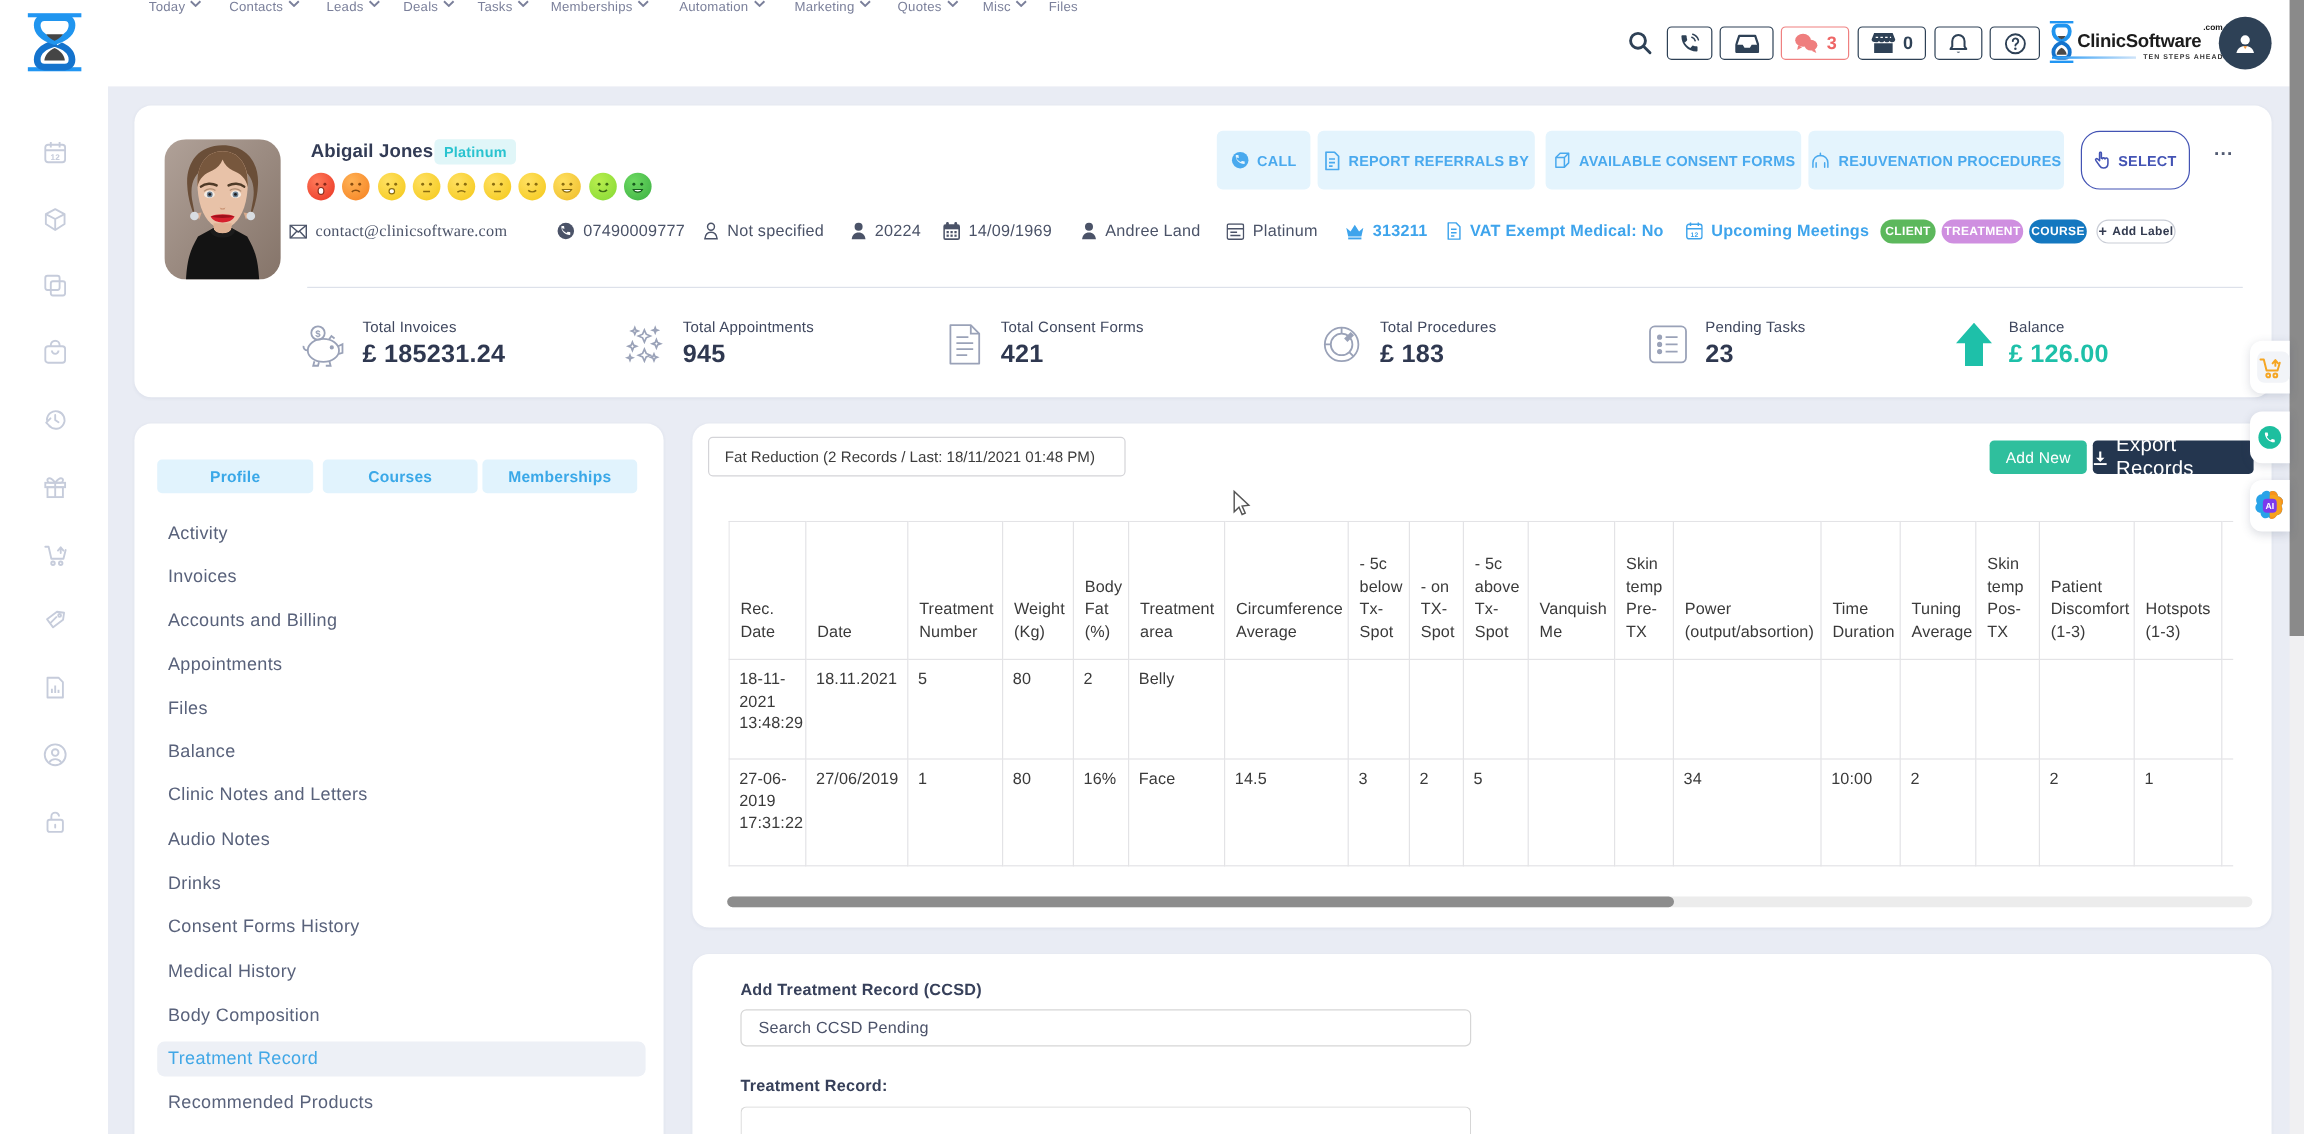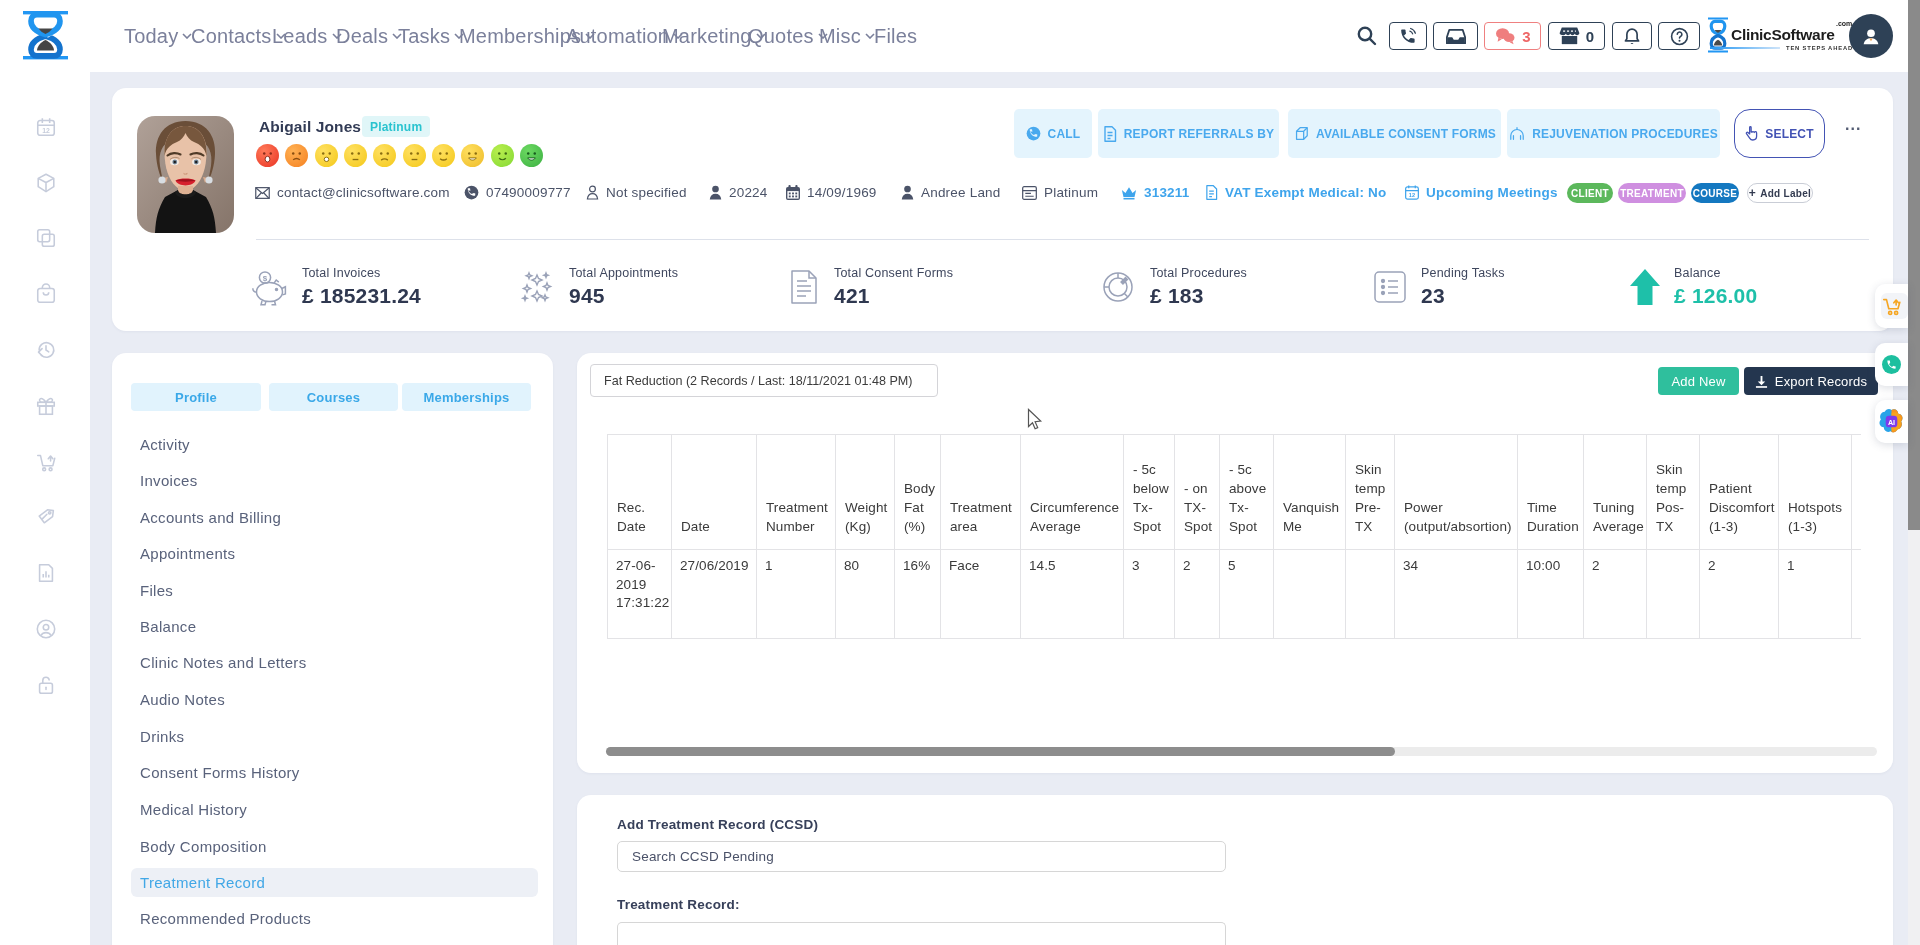--- a/index.html
+++ b/index.html
@@ -1,21 +1,21 @@
 <!DOCTYPE html>
 <html><head>
 <meta charset="utf-8">
 <style>
 * { margin:0; padding:0; box-sizing:border-box; }
 html,body { width:1920px; height:945px; overflow:hidden; }
 body { font-family:"Liberation Sans", sans-serif; background:#e9ecf4; position:relative; }
 .abs { position:absolute; }
 
 #topbar { position:absolute; left:0; top:0; width:1920px; height:72px; background:#fff; }
-.nav { position:absolute; top:0; height:72px; display:flex; align-items:center; font-size:20px; color:#7b809b; letter-spacing:.2px; font-weight:500; white-space:nowrap; }
+.nav { position:absolute; top:0; height:72px; display:flex; font-size:11px; color:#7b809b; letter-spacing:.2px; font-weight:500; white-space:nowrap; }
 .nav svg { margin-left:4px; }
 .tbtn { position:absolute; top:22px; height:28px; border:1.5px solid #2e4156; border-radius:4px; display:flex; align-items:center; justify-content:center; gap:6px; color:#2e4156; background:#fff; }
 
 #sidebar { position:absolute; left:0; top:0; width:90px; height:945px; background:#fff; }
 .sic { position:absolute; left:35px; width:22px; height:22px; }
 
 .card { position:absolute; background:#fff; border-radius:14px; box-shadow:0 1px 3px rgba(40,50,90,.05); }
 
 .pname { position:absolute; left:259px; top:118px; font-size:15.5px; font-weight:bold; color:#323b55; letter-spacing:.1px; }
 .pbadge { position:absolute; left:362px; top:116px; height:21px; padding:0 8px; background:#e0f6f8; color:#29c3cf; font-size:12px; font-weight:bold; letter-spacing:.2px; border-radius:4px; display:flex; align-items:center; }
@@ -26,21 +26,21 @@
 .pill { position:absolute; top:183px; height:20px; border-radius:10px; color:#fff; font-size:10px; white-space:nowrap; font-weight:bold; display:flex; align-items:center; justify-content:center; letter-spacing:.3px; }
 .stat { position:absolute; top:266px; display:flex; gap:12px; align-items:center; }
 .stat .lab { font-size:12.5px; color:#3f475e; letter-spacing:.2px; }
 .stat .val { font-size:21px; color:#2f3850; font-weight:bold; margin-top:4px; letter-spacing:.2px; }
 
 .tab { position:absolute; top:383px; height:28px; background:#e1f3fd; color:#3aa8e8; font-size:13px; font-weight:bold; border-radius:4px; display:flex; align-items:center; justify-content:center; letter-spacing:.2px; }
 .li { position:absolute; left:140px; font-size:15px; color:#59627b; letter-spacing:.3px; }
 
 #selbox { position:absolute; left:590px; top:364px; width:348px; height:33px; border:1px solid #d4d4d8; border-radius:4px; background:#fff; font-size:12.6px; color:#3c3c3c; display:flex; align-items:center; padding-left:13px; letter-spacing:0; white-space:nowrap; overflow:hidden; }
 #addnew { position:absolute; left:1658px; top:367px; width:81px; height:28px; background:#2fbf9d; border-radius:4px; color:#fff; font-size:13px; display:flex; align-items:center; justify-content:center; letter-spacing:.2px;text-align:center; }
-#expbtn { position:absolute; left:1744px; top:367px; width:134px; height:28px; background:#24364f; border-radius:4px; color:#fff; font-size:13px; display:flex; align-items:center; justify-content:center; gap:7px; letter-spacing:.2px; }
+#expbtn { position:absolute; left:1744px; top:367px; width:134px; height:28px; background:#24364f; border-radius:4px; color:#fff; font-size:17px; display:flex; align-items:center; justify-content:center; gap:7px; letter-spacing:.2px; }
 #tblwrap { position:absolute; left:607px; top:434px; width:1254px; height:289px; overflow:hidden; }
 table { border-collapse:collapse; table-layout:fixed; width:1314px; }
 td,th { border:1px solid #e3e3e6; font-size:13.5px; color:#3a3a3a; font-weight:normal; text-align:left; letter-spacing:.1px; }
 th { vertical-align:bottom; padding:0 4px 13px 9px; line-height:19px; }
 td { vertical-align:top; padding:7px 3px 0 8px; line-height:18.5px; }
 #hsc-track { position:absolute; left:606px; top:747px; width:1271px; height:9px; background:#ececec; border-radius:5px; }
 #hsc-thumb { position:absolute; left:0; top:0; width:789px; height:9px; background:#8d8d8d; border-radius:5px; }
 .flab { position:absolute; font-size:13.5px; font-weight:bold; color:#37405a; letter-spacing:.2px; }
 .finp { position:absolute; left:617px; width:609px; height:31px; border:1px solid #d6d6d6; border-radius:5px; background:#fff; font-size:13.5px; color:#4a5168; display:flex; align-items:center; padding-left:14px; letter-spacing:.2px; }
 
@@ -301,21 +301,21 @@
       <circle cx="8.6" cy="10" r="1.3" fill="#3d6b14"></circle>
       <circle cx="15.4" cy="10" r="1.3" fill="#3d6b14"></circle>
       <path d="M8.5 14.8 c2 2 5 2 7 0" stroke="#3d6b14" stroke-width="1.4" fill="none"></path>
     </svg></div>
 <div class="emoji" style="left:520px; background:radial-gradient(circle at 35% 30%,#6cd961,#3cb043);"><svg width="23" height="23" viewBox="0 0 24 24">
       <circle cx="8.6" cy="10" r="1.3" fill="#175c1e"></circle>
       <circle cx="15.4" cy="10" r="1.3" fill="#175c1e"></circle>
       <path d="M8 14.5 c1.5 3 6.5 3 8 0z" fill="#fff" stroke="#175c1e" stroke-width="1"></path>
     </svg></div>
 
-<div class="inf" style="left:255px;"><svg width="15" height="12" viewBox="0 0 16 13" fill="none" stroke="#4b5368" stroke-width="1.3">
+<div class="inf" style="left:241px;font-family:Liberation Serif, serif;"><svg width="15" height="12" viewBox="0 0 16 13" fill="none" stroke="#4b5368" stroke-width="1.3">
       <rect x=".7" y=".7" width="14.6" height="11.6"></rect>
       <path d="M1 1l7 6 7-6M1 12.3l5.5-5.8M15 12.3L9.5 6.5"></path>
     </svg>contact@clinicsoftware.com</div>
 <div class="inf" style="left:464px;"><svg width="15" height="15" viewBox="0 0 24 24" fill="#4b5368">
       <circle cx="12" cy="12" r="11"></circle>
       <path d="M8.4 7.2c.9 2.9 3.5 5.5 6.4 6.4l1.4-1.4c.2-.2.5-.3.8-.2.8.3 1.6.4 2.5.4.4 0 .7.3.7.7v2.6c0 .4-.3.7-.7.7C12.6 16.4 7.6 11.4 7.6 4.5c0-.4.3-.7.7-.7h2.6c.4 0 .7.3.7.7 0 .9.1 1.7.4 2.5.1.3 0 .6-.2.8z" fill="#fff" transform="translate(-1.2,1.6) scale(0.95)"></path>
     </svg>07490009777</div>
 <div class="inf" style="left:586px;"><svg width="13" height="15" viewBox="0 0 14 16" fill="none" stroke="#4b5368" stroke-width="1.3">
       <circle cx="7" cy="4.2" r="3.1"></circle>
       <path d="M1.5 15c.5-4 2.5-5.8 5.5-5.8s5 1.8 5.5 5.8z"></path>
@@ -526,20 +526,41 @@
           <th>Vanquish Me</th>
           <th>Skin temp Pre- TX</th>
           <th>Power (output/absortion)</th>
           <th>Time Duration</th>
           <th>Tuning Average</th>
           <th>Skin temp Pos- TX</th>
           <th>Patient Discomfort (1-3)</th>
           <th>Hotspots (1-3)</th>
           <th></th>
 </tr>
+<tr style="height:83px;">
+<td>18-11-2021 13:48:29</td>
+          <td>18.11.2021</td>
+          <td>5</td>
+          <td>80</td>
+          <td>2</td>
+          <td>Belly</td>
+          <td></td>
+          <td></td>
+          <td></td>
+          <td></td>
+          <td></td>
+          <td></td>
+          <td></td>
+          <td></td>
+          <td></td>
+          <td></td>
+          <td></td>
+          <td></td>
+          <td></td>
+</tr>
 <tr style="height:89px;">
 <td>27-06-2019 17:31:22</td>
           <td>27/06/2019</td>
           <td>1</td>
           <td>80</td>
           <td>16%</td>
           <td>Face</td>
           <td>14.5</td>
           <td>3</td>
           <td>2</td>

